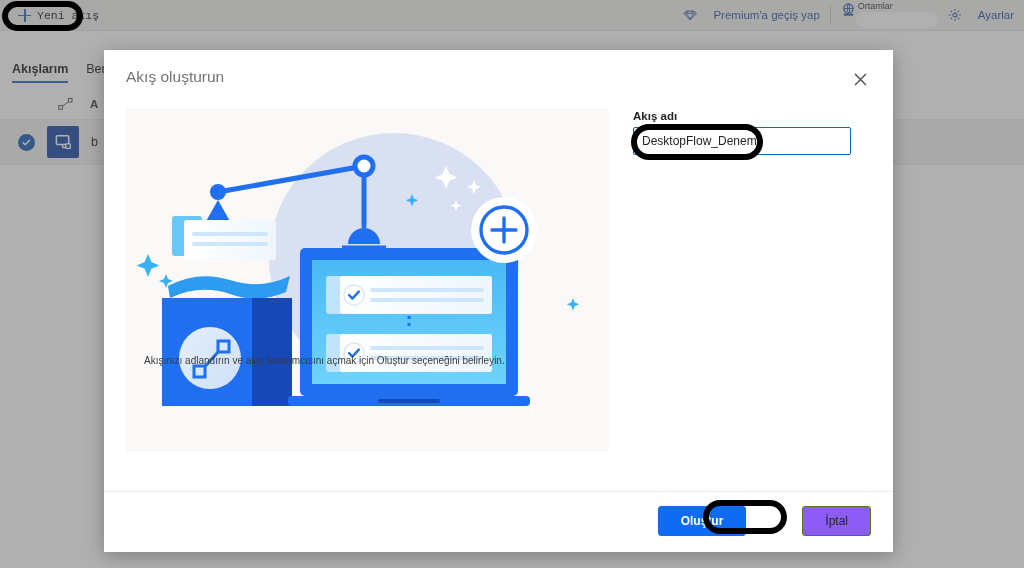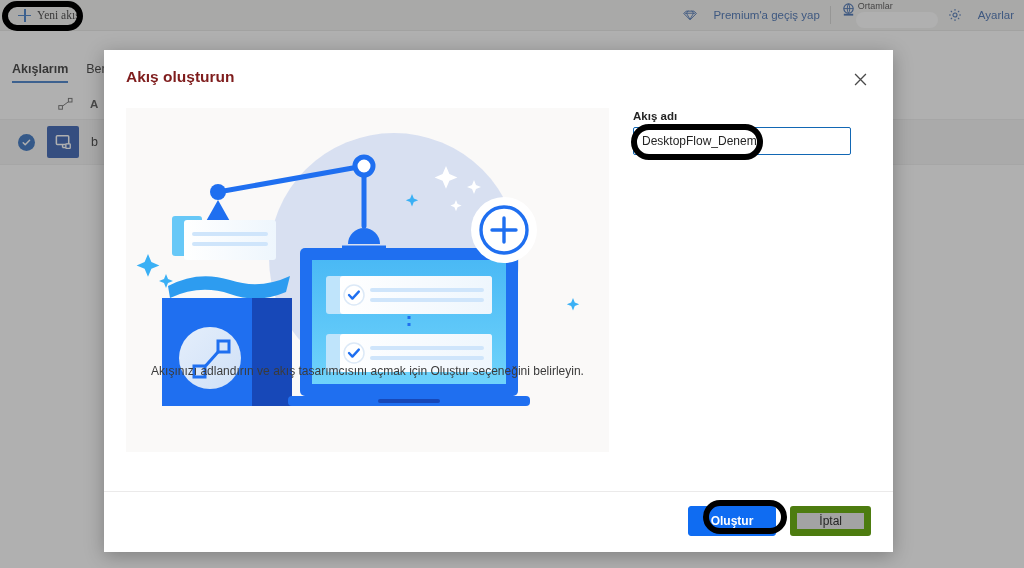--- a/index.html
+++ b/index.html
@@ -24,21 +24,21 @@
     border-bottom: 1px solid #e6e5e4;
   }
   .cmd-left { display: flex; align-items: center; padding-left: 10px; }
   .cmd-right { margin-left: auto; display: flex; align-items: center; padding-right: 10px; gap: 10px; }
 
   .newflow-btn {
     display: flex; align-items: center; gap: 6px;
     font-size: 11.5px; color: #242424;
     padding: 4px 8px; border-radius: 3px;
     background: transparent; border: none; cursor: pointer;
-    font-family: Liberation Serif, serif;
+    font-family: Liberation Mono, monospace;
   }
   .plus-glyph {
     width: 13px; height: 13px; position: relative; display: inline-block;
   }
   .plus-glyph:before, .plus-glyph:after {
     content: ""; position: absolute; background: #2f6fc4;
   }
   .plus-glyph:before { left: 6px; top: 0; width: 1.6px; height: 13px; }
   .plus-glyph:after { top: 6px; left: 0; height: 1.6px; width: 13px; }
 
@@ -97,56 +97,56 @@
   
   #dialog {
     position: absolute; left: 104px; top: 50px; width: 789px; height: 502px;
     background: #ffffff; z-index: 5;
     box-shadow: 0 4px 18px rgba(0,0,0,0.28);
     display: flex; flex-direction: column;
   }
   .dlg-head {
     display: flex; align-items: flex-start; padding: 18px 22px 0 22px;
   }
-  .dlg-title { font-size: 15.5px; color: #7f1d1d; font-weight: 700; }
+  .dlg-title { font-size: 15.5px; color: #737373; font-weight: 400; }
   .dlg-close {
     margin-left: auto; width: 22px; height: 22px; cursor: pointer;
     display: flex; align-items: center; justify-content: center; color: #4a4a4a;
   }
 
   .dlg-body { display: flex; padding: 18px 22px 0 22px; gap: 24px; flex: 1; }
 
   .illus-panel {
     width: 483px; height: 344px; background: #faf9f8;
     position: relative; overflow: hidden; flex: none;
   }
   .illus-caption {
-    position: absolute; left: 0; right: 0; bottom: 72px;
-    text-align: center; font-size: 12px; color: #3b3b3b;
+    position: absolute; left: 0; right: 0; bottom: 84px;
+    text-align: left; font-size: 10px; color: #3b3b3b;
     padding: 0 18px; line-height: 1.4;
   }
 
   .form-col { flex: 1; padding-top: 2px; }
   .field-label { font-size: 11.5px; color: #242424; margin-bottom: 5px; font-weight: 600; }
   .text-input {
     width: 218px; height: 28px; border: 1px solid #1267b4; border-radius: 2px;
     font-size: 12px; color: #242424; padding: 0 8px;
     font-family: "Liberation Sans", sans-serif; background: #fff; outline: none;
   }
 
   .dlg-foot {
     display: flex; justify-content: flex-end; align-items: center; gap: 14px;
     padding: 14px 22px 16px 36px; border-top: 1px solid #ebeaea;
   }
   .btn {
     font-family: "Liberation Sans", sans-serif; font-size: 12px;
     height: 30px; padding: 0 22px; border-radius: 3px; cursor: pointer;
   }
   .btn-primary { background: #0f6cf2; color: #ffffff; border: 1px solid #0f6cf2; font-weight: 600; }
-  .btn-secondary { background: #a3a3a3; color: #242424; border: 7px solid #4d7c0f; }
+  .btn-secondary { background: #8b5cf6; color: #242424; border: 1px solid #4d7c0f; margin-left: 42px; }
 
   
   .annot {
     position: absolute; border: 6px solid #000; border-radius: 26px;
     z-index: 40; pointer-events: none;
   }
   #annot-newflow { left: 2px; top: 1px; width: 81px; height: 30px; }
   #annot-input   { left: 631px; top: 124px; width: 132px; height: 36px; }
   #annot-create  { left: 703px; top: 500px; width: 84px; height: 34px; }
 </style>

